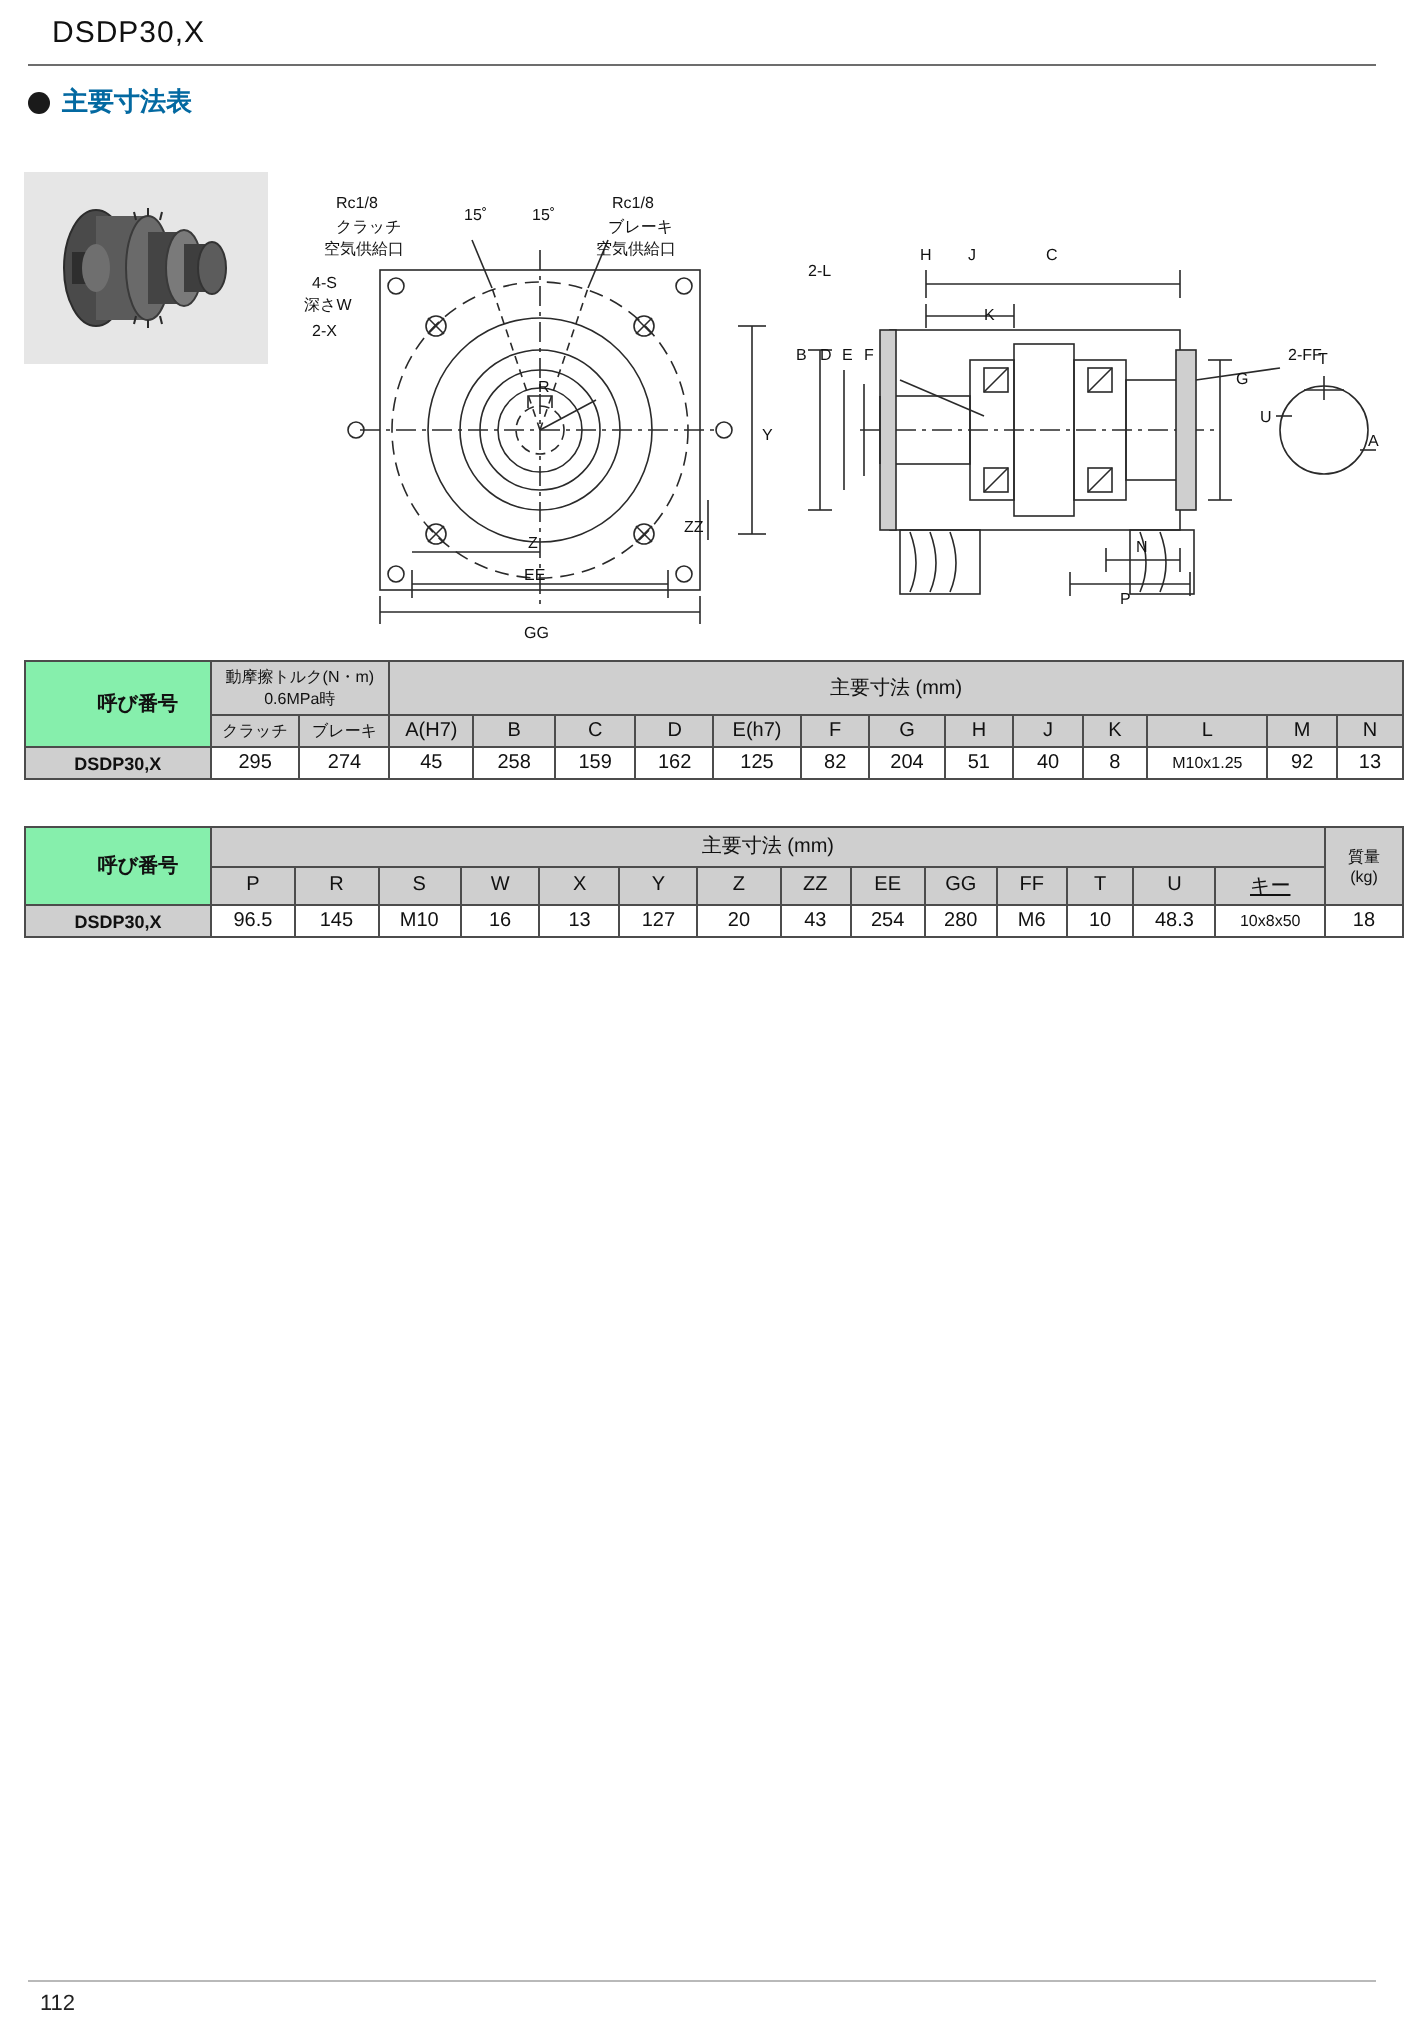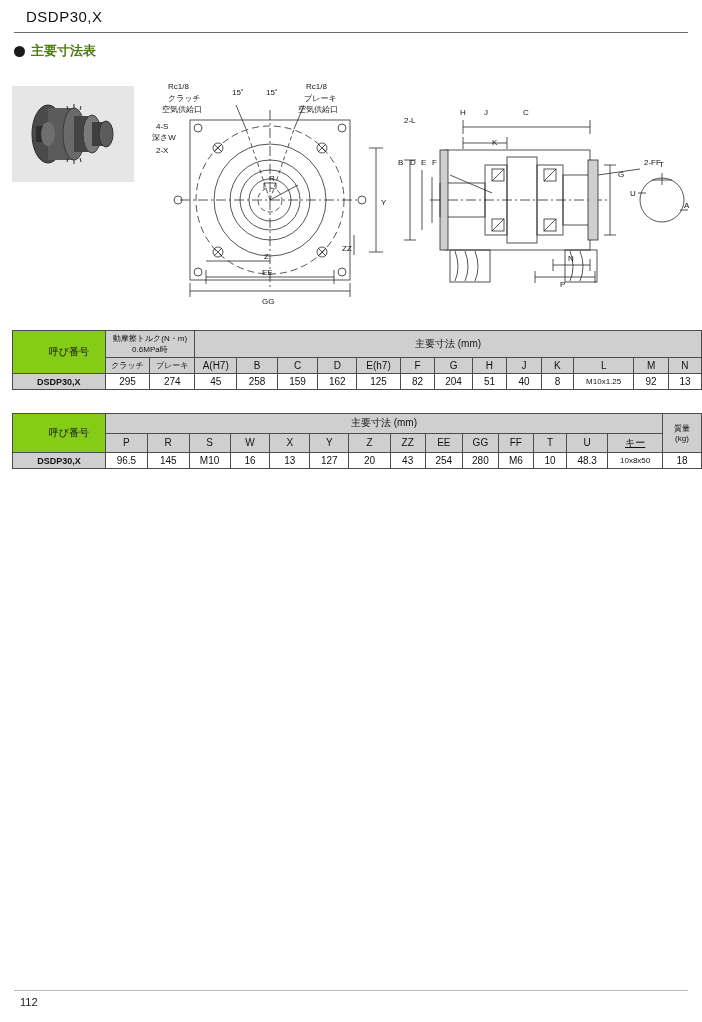--- a/index.html
+++ b/index.html
@@ -37,21 +37,21 @@
     width: 674px;
     height: 1px;
     background: #6d6d6d;
   }
   .section-heading {
     position: absolute;
     left: 14px;
     top: 42px;
     font-size: 13px;
     font-weight: bold;
-    color: #4d7c0f;
+    color: #0369a1;
     display: flex;
     align-items: center;
     gap: 6px;
   }
   .bullet-dot {
     width: 11px;
     height: 11px;
     border-radius: 50%;
     background: #1a1a1a;
     display: inline-block;
@@ -76,21 +76,21 @@
     width: 122px;
     height: 96px;
     background: #e4e4e4;
     overflow: hidden;
   }
 
   
   .drawing {
     position: absolute;
     left: 140px;
-    top: 65px;
+    top: 80px;
     width: 552px;
     height: 240px;
   }
   .drawing svg { display: block; }
 
   
   .tbl {
     position: absolute;
     border-collapse: collapse;
     font-size: 10px;
@@ -99,22 +99,22 @@
   }
   .tbl td, .tbl th {
     border: 1px solid #4c4c4c;
     text-align: center;
     vertical-align: middle;
     padding: 2px 1px;
     font-weight: normal;
     white-space: nowrap;
   }
   .tbl .hdr {
-    background: #84cc16;
-    font-weight: normal;
+    background: #86efac;
+    font-weight: bold;
     padding-left: 21px;
   }
   .tbl .hdr-light {
     background: #cfcfcf;
     font-weight: normal;
     margin-top: 15px;
   }
   .tbl .rowname {
     background: #cfcfcf;
     font-weight: bold;

